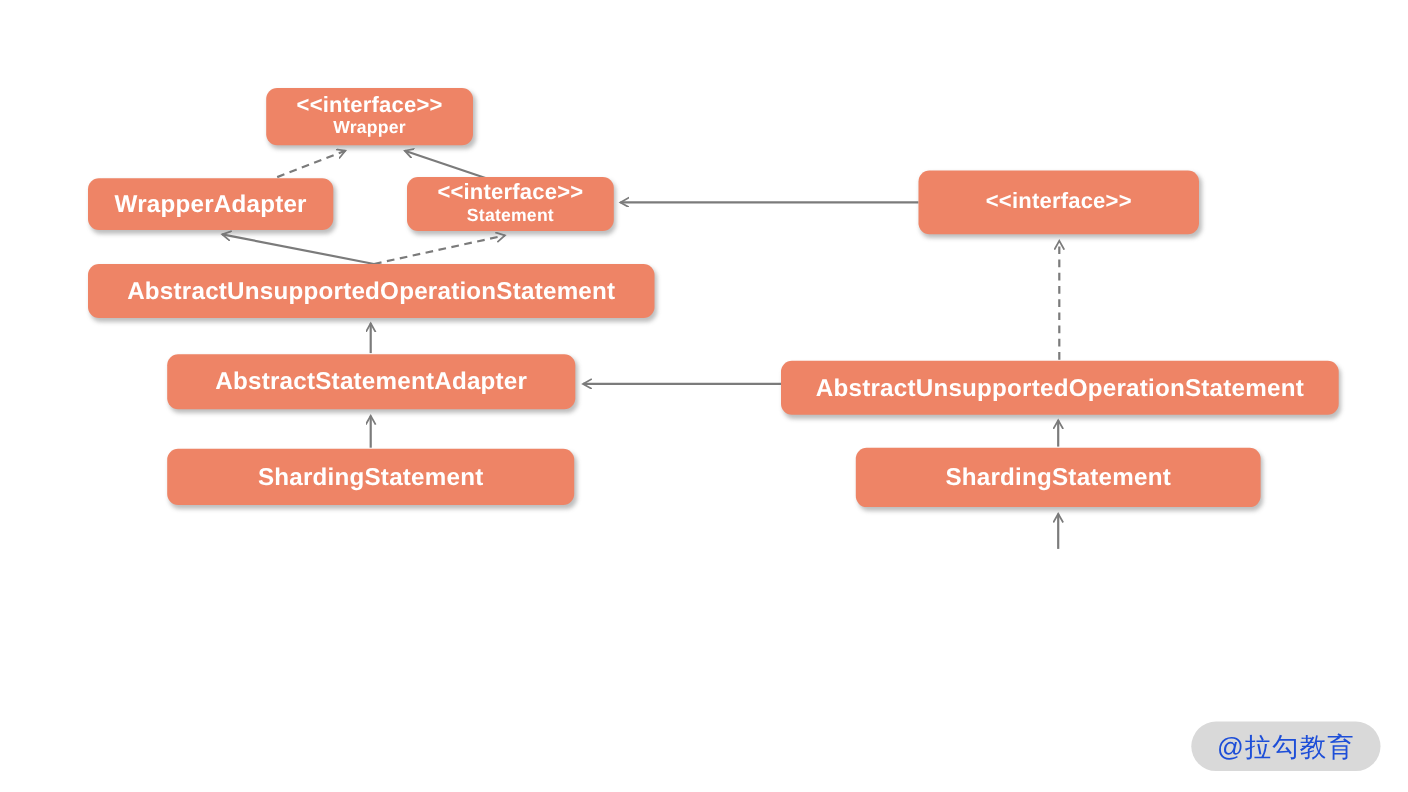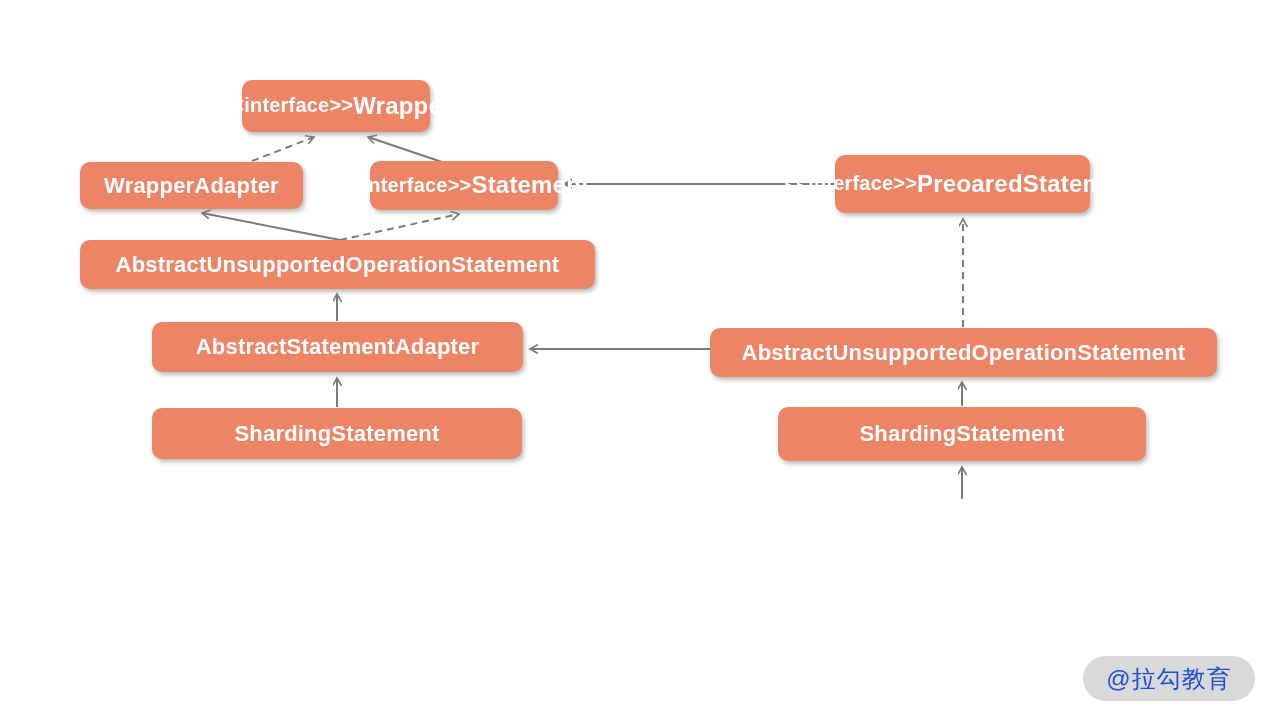--- a/index.html
+++ b/index.html
@@ -21,30 +21,30 @@
   }
 
   .node {
     position: absolute;
     background: #ee8466;
     border-radius: 10px;
     box-shadow: 2px 3px 4px rgba(110,110,110,0.45);
     color: #ffffff;
     font-weight: bold;
     display: flex;
-    flex-direction: row;
+    flex-direction: column;
     align-items: center;
     justify-content: center;
     text-align: center;
     line-height: 1.18;
     letter-spacing: 0.2px;
   }
   .node .name-line  { font-size: 22px; }
   .node .stereo-line { font-size: 20px; }
-  .node.two-line .name-line { font-size: 24px; }
+  .node.two-line .name-line { font-size: 16px; }
 
   .caption {
     position: absolute;
     left: 0; top: 646px;
     width: 1280px;
     text-align: center;
     color: #555557;
     font-size: 19px;
     letter-spacing: 0.3px;
   }
@@ -97,21 +97,20 @@
     <span class="name-line">WrapperAdapter</span>
   </div>
 
   <div class="node two-line" style="left:370px; top:161px; width:188px; height:49px;">
     <span class="stereo-line">&lt;&lt;interface&gt;&gt;</span>
     <span class="name-line">Statement</span>
   </div>
 
   <div class="node two-line" style="left:835px; top:155px; width:255px; height:58px;">
     <span class="stereo-line">&lt;&lt;interface&gt;&gt;</span>
-    <span class="name-line">PreoaredStatement</span>
   </div>
 
   <div class="node" style="left:80px; top:240px; width:515px; height:49px;">
     <span class="name-line">AbstractUnsupportedOperationStatement</span>
   </div>
 
   <div class="node" style="left:152px; top:322px; width:371px; height:50px;">
     <span class="name-line">AbstractStatementAdapter</span>
   </div>
 

